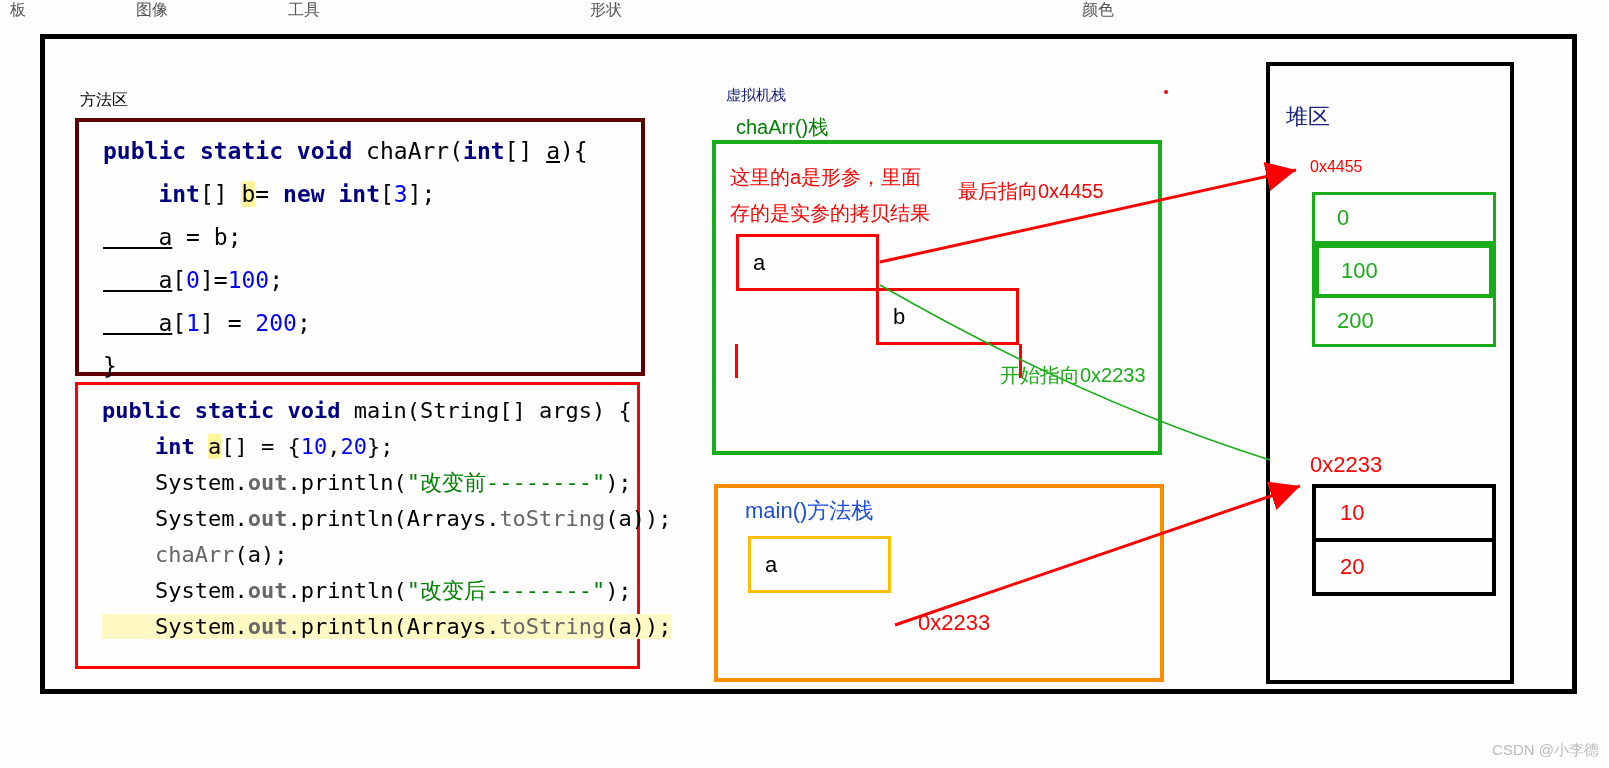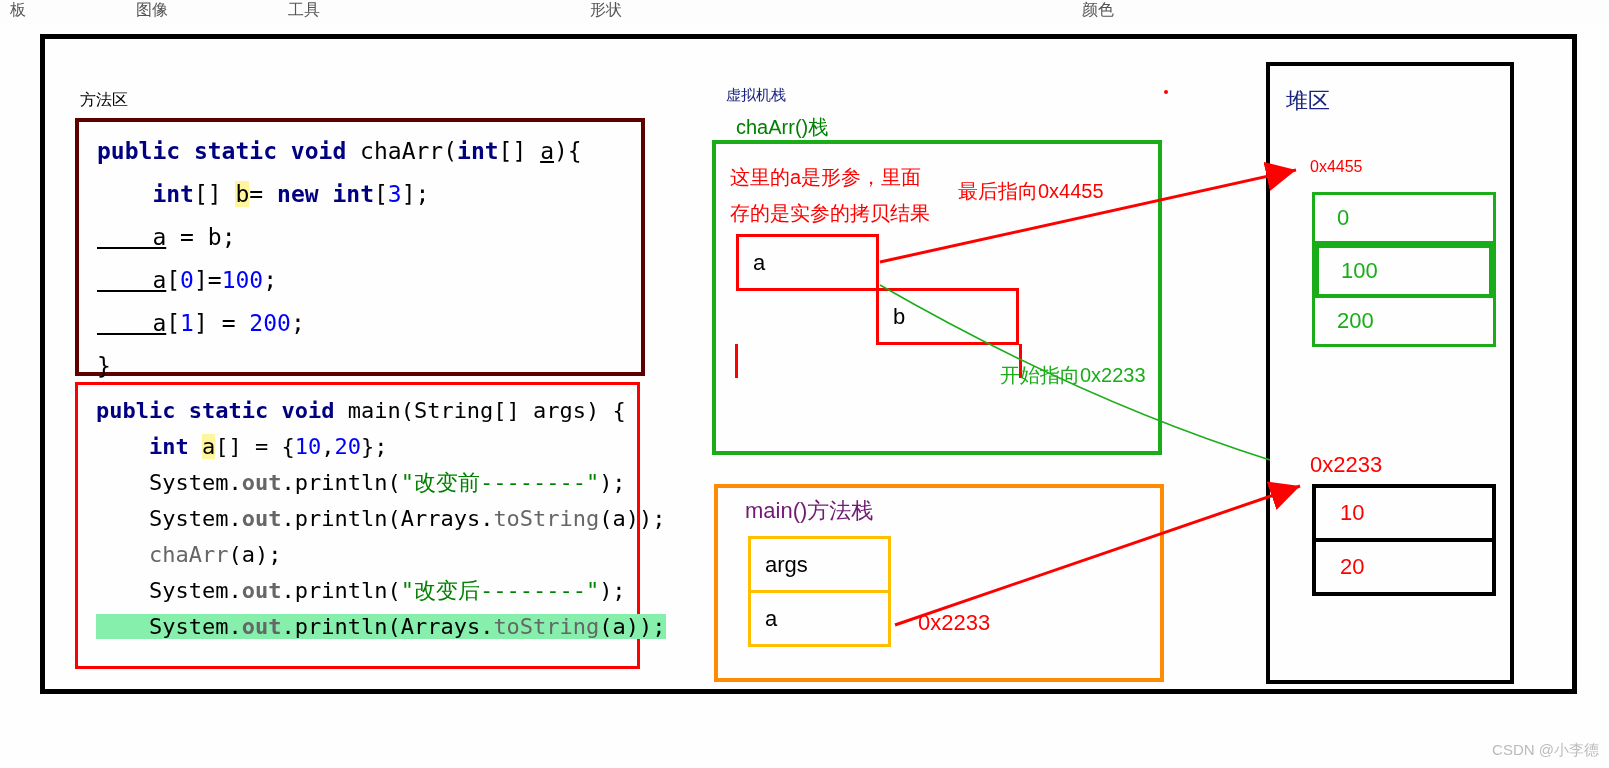--- a/index.html
+++ b/index.html
@@ -1,46 +1,46 @@
 <!DOCTYPE html>
 <html><head>
 <meta charset="utf-8">
 <style>
   *{box-sizing:border-box;margin:0;padding:0}
   body{font-family:"Microsoft YaHei",sans-serif;background:#fefefe;width:1609px;height:768px;position:relative;overflow:hidden}
   .menubar{display:flex;font-size:16px;color:#555;padding:0 0 4px 0;background:#fdfdfd}
   .menubar span{display:inline-block}
   .canvas{position:absolute;left:40px;top:34px;width:1537px;height:660px;border:5px solid #000}
   .method-area-title{position:absolute;left:80px;top:90px;font-size:16px}
-  .code-box{position:absolute;font-family:Consolas,monospace;font-size:23px;line-height:43px;white-space:pre;padding:8px 18px}
+  .code-box{position:absolute;font-family:Consolas,monospace;font-size:23px;line-height:43px;white-space:pre;padding:8px 24px}
   .code1{left:75px;top:118px;width:570px;height:258px;border:4px solid #5c0000}
   .code2{left:75px;top:382px;width:565px;height:287px;border:3px solid #ff0000;font-size:22px;line-height:36px}
   .kw{color:#000080;font-weight:bold}
   .num{color:#0000ff}
   .str{color:#008000}
   .it{color:#666;}
   .hl{background:#fff59d}
-  .hl2{background:#86efac}
+  .hl2{background:#fef9c3}
   .vstack-title{position:absolute;left:726px;top:86px;font-size:15px;color:#1a237e}
-  .heap-title{position:absolute;left:1286px;top:86px;font-size:22px;color:#1a237e}
+  .heap-title{position:absolute;left:1286px;top:102px;font-size:22px;color:#1a237e}
   .chaarr-title{position:absolute;left:736px;top:114px;font-size:20px;color:#008000}
   .chaarr-box{position:absolute;left:712px;top:140px;width:450px;height:315px;border:4px solid #1aad19}
   .note-red{position:absolute;font-size:20px;color:#ff0000}
   .note1{left:730px;top:164px}
   .note1b{left:958px;top:178px}
   .note2{left:730px;top:200px}
   .stack-tbl{position:absolute;border-collapse:collapse}
   .stack-tbl td{border:3px solid;padding:6px 14px;font-size:22px;min-width:140px;height:54px}
   .tbl-a{left:736px;top:234px}
   .tbl-a td{border-color:#ff0000}
   .tbl-a .legs::after{content:"";position:absolute;left:-3px;bottom:-34px;width:3px;height:34px;background:#ff0000}
   .tbl-a .legs::before{content:"";position:absolute;right:-3px;bottom:-34px;width:3px;height:34px;background:#ff0000}
   .note-green{position:absolute;font-size:20px;color:#1aad19}
   .ptr1{left:1000px;top:362px}
-  .main-title{position:absolute;left:745px;top:496px;font-size:22px;color:#701a75}
+  .main-title{position:absolute;left:745px;top:496px;font-size:22px;color:#1d4ed8}
   .main-box{position:absolute;left:714px;top:484px;width:450px;height:198px;border:4px solid #ff8c00}
   .tbl-m{left:748px;top:536px}
   .tbl-m td{border-color:#ffbf00}
   .addr-m{position:absolute;left:918px;top:610px;font-size:22px;color:#ff0000}
   .heap-box{position:absolute;left:1266px;top:62px;width:248px;height:622px;border:4px solid #000}
   .addr1{position:absolute;left:1310px;top:158px;font-size:16px;color:#ff0000}
   .obj1{position:absolute;left:1312px;top:192px;width:184px;border:3px solid #1aad19}
   .obj1 .cell{border-bottom:3px solid #1aad19;padding:10px 22px;font-size:22px;color:#1aad19}
   .obj1 .mid{border:4px solid #1aad19}
   .obj1 .cell:last-child{border-bottom:none}
@@ -104,23 +104,20 @@
       </tr>
 </tbody>
   </table>
 
 <div class="note-green ptr1">开始指向0x2233</div>
 
 <div class="main-box"></div>
 <div class="main-title">main()方法栈</div>
 <table class="stack-tbl tbl-m">
   <tbody>
-      <tr>
-        <td>args</td>
-      </tr>
   <tr>
         <td>a</td>
       </tr>
 </tbody>
   </table>
 <div class="addr-m">0x2233</div>
 
 <div class="heap-box"></div>
 <div class="addr1">0x4455</div>
 <div class="obj1">

